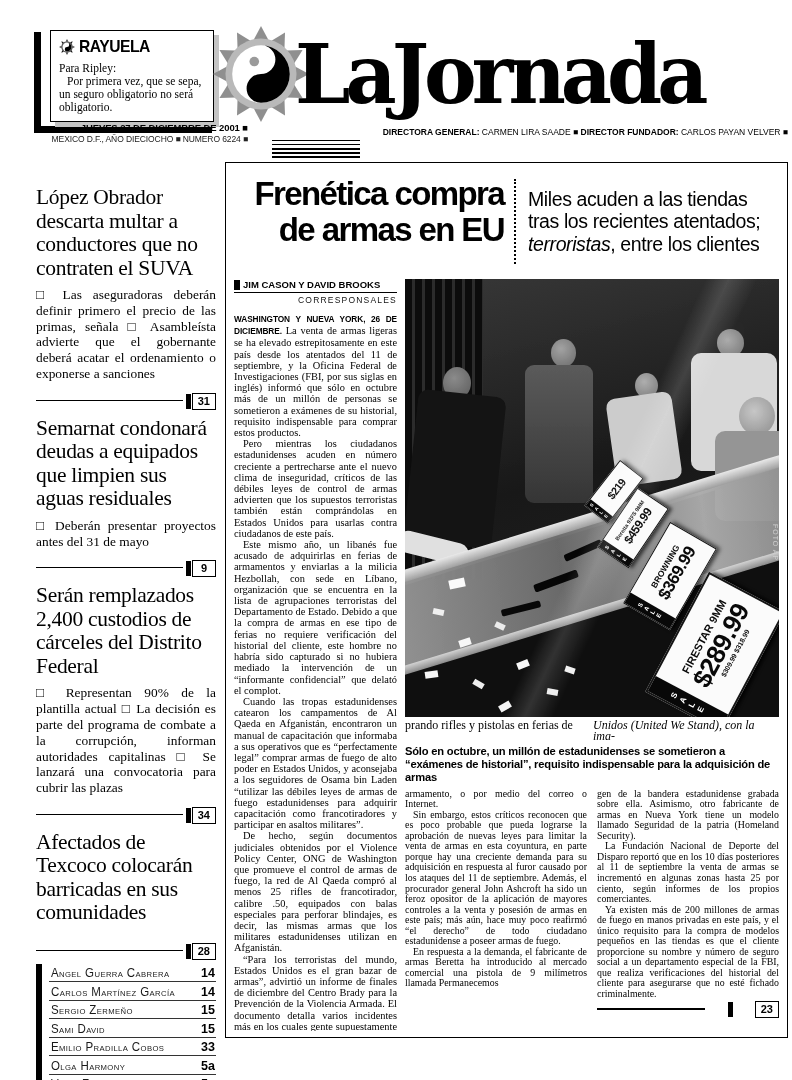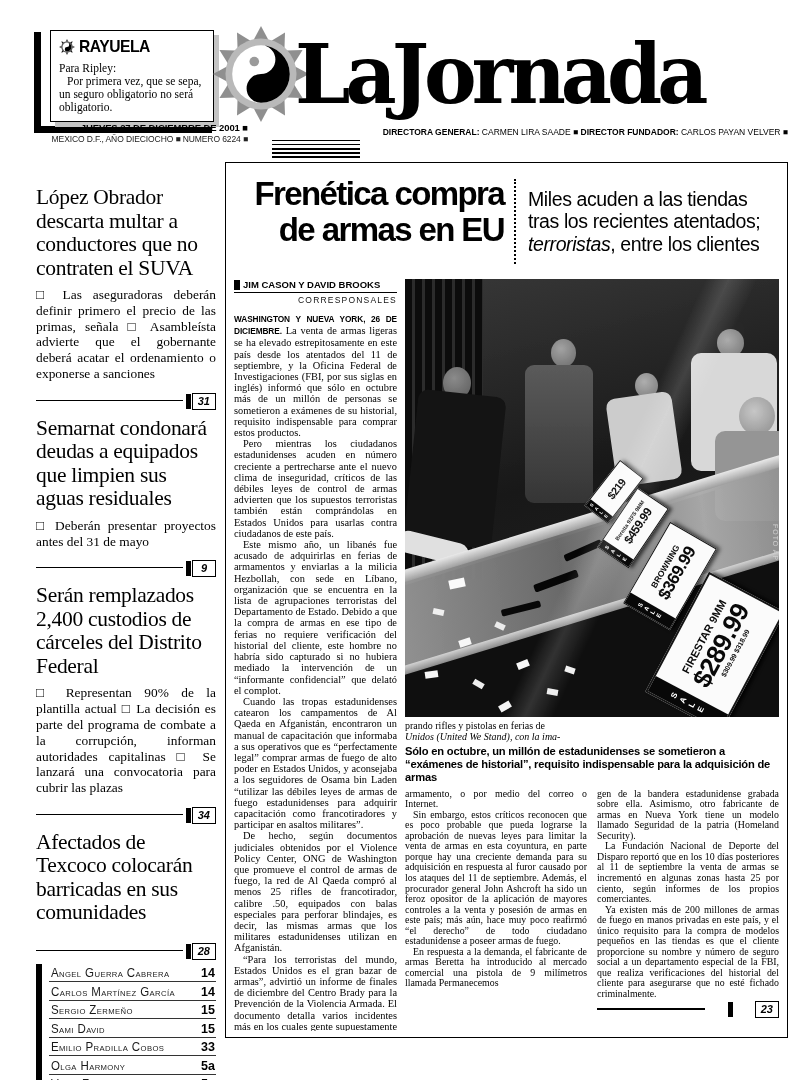--- a/index.html
+++ b/index.html
@@ -37,21 +37,21 @@
   
   #left-rail{left:36px;top:170px;width:180px;}
   .story{margin-bottom:13px;}
   .story h2{margin:16px 0 7px;font-weight:normal;font-size:21.5px;line-height:23.5px;letter-spacing:-0.3px;}
   .deck{font-size:13.4px;line-height:15.8px;text-align:justify;hyphens:auto;}
   .deck:empty{display:none;}
   .story-foot{position:relative;height:18px;border-bottom:1.7px solid #000;}
   .pag{position:absolute;right:0;bottom:-10px;display:flex;align-items:center;background:#fff;padding-left:3px;}
   .pag-chip{width:5px;height:15px;background:#000;margin-right:1px;}
   .pag-box{border:1.5px solid #000;font-family:"Liberation Sans",sans-serif;font-weight:bold;
-           font-size:11px;padding:1px 5px;min-width:12px;text-align:center;line-height:13px;font-style:italic;}
+           font-size:11px;padding:1px 5px;min-width:12px;text-align:center;line-height:13px;}
   .columnists{border-left:6px solid #000;padding-left:7px;margin-top:6px;}
   .colrow{display:flex;justify-content:space-between;align-items:center;
           border-bottom:1.5px solid #333;padding:2.5px 1px 1px 2px;gap:12px;}
   .colname{font-family:"Liberation Sans",sans-serif;font-variant:small-caps;font-size:12px;
            letter-spacing:.4px;color:#1a1a1a;transform:scaleX(.96);transform-origin:left;}
   .colpage{font-family:"Liberation Sans",sans-serif;font-weight:bold;font-size:12.5px;}
   .opinion{display:flex;align-items:center;gap:5px;padding:5px 0 2px;}
   .op-lines{flex:1;height:9px;background:repeating-linear-gradient(0deg,#000 0 1.7px,transparent 1.7px 3.8px);}
   .op-label{font-family:"Liberation Sans",sans-serif;font-weight:bold;font-size:12.5px;letter-spacing:1px;}
   .op-arrow{width:0;height:0;border-top:5px solid transparent;border-bottom:5px solid transparent;border-left:8px solid #000;}
@@ -88,21 +88,21 @@
         display:flex;align-items:center;justify-content:center;}
   .sbody{flex:1;display:flex;flex-direction:column;align-items:center;justify-content:center;
          line-height:1;color:#111;overflow:hidden;}
   .sbrand{font-family:"Liberation Sans",sans-serif;font-weight:bold;white-space:nowrap;}
   .sprice{font-family:"Liberation Sans",sans-serif;font-weight:bold;letter-spacing:-0.5px;white-space:nowrap;}
   .sextra{font-family:"Liberation Sans",sans-serif;font-weight:bold;white-space:nowrap;}
   .credit{position:absolute;right:0px;top:56%;writing-mode:vertical-rl;
           font-family:"Liberation Sans",sans-serif;font-size:7px;letter-spacing:1px;color:#cfcfcf;}
 
   
-  #fragline{display:flex;font-size:10px;line-height:11px;margin-top:3px;flex-direction:column;}
+  #fragline{display:flex;font-size:12px;line-height:11px;margin-top:3px;}
   #frag-a{width:188px;flex:none;}
   #frag-b{flex:1;font-style:italic;}
   #caption{font-family:"Liberation Sans",sans-serif;font-weight:bold;font-size:11.4px;
            line-height:13.2px;letter-spacing:-0.2px;margin-top:3px;transform:scaleX(.98);transform-origin:left;}
   #bottomcols{display:flex;gap:10px;margin-top:4px;flex:1;overflow:hidden;}
   .bcol{width:50%;font-size:9.9px;line-height:10.55px;text-align:justify;hyphens:auto;}
   .bcol p{margin:0;text-indent:8px;}
   .bcol p:first-child{text-indent:0;}
   .endmark{display:flex;align-items:center;margin-top:1px;gap:21px;}
   .endline{flex:1;height:1.4px;background:#000;margin-right:2px;}

